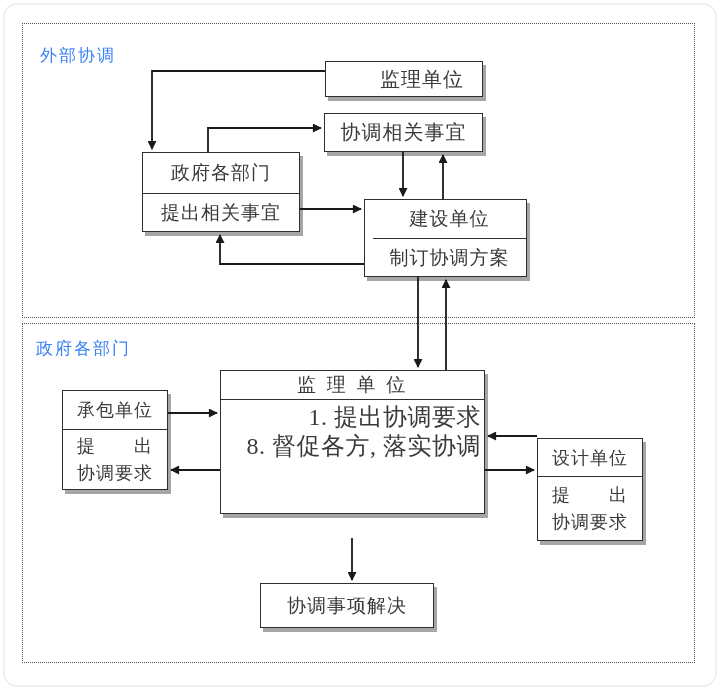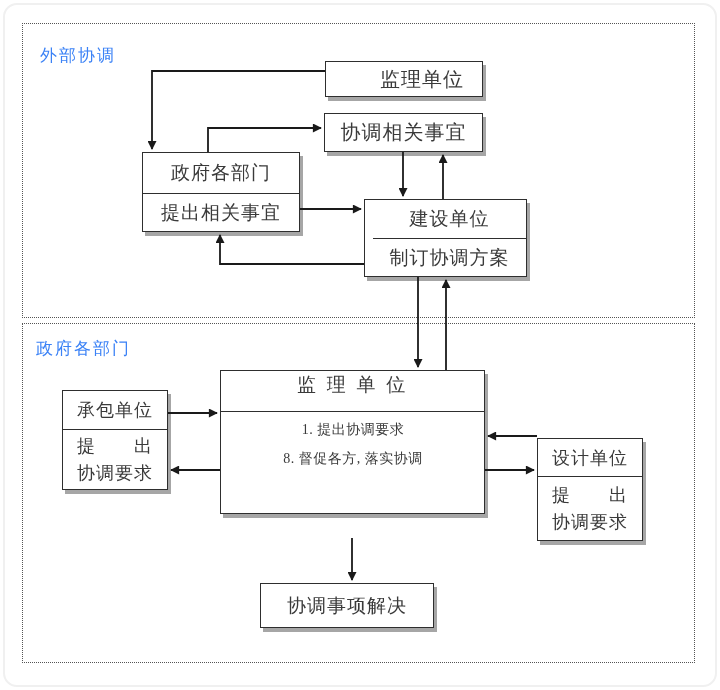--- a/index.html
+++ b/index.html
@@ -50,23 +50,23 @@
   .cell.stacked { flex-direction: column; line-height: 27px; }
   .central-title {
     height: 28px;
     display: flex; align-items: center; justify-content: center;
     font-size: 19px; letter-spacing: 3px;
   }
   .central-body {
     border-top: 1.5px solid #2e2e2e;
     flex: 1;
     padding: 3px 3px 0 4px;
-    font-size: 14px;
+    font-size: 24px;
     line-height: 29px;
-    text-align: center;
+    text-align: right;
   }
   .central-body div { letter-spacing: 0.5px; }
   svg.wires {
     position: absolute; left: 0; top: 0;
     width: 720px; height: 690px;
     pointer-events: none;
   }
 </style>
 </head>
 <body>
@@ -98,21 +98,21 @@
 </div>
 
 <div class="node" style="left:62px; top:390px; width:106px; height:100px;">
   <div class="cell" style="height:38px; font-size:18px;">承包单位</div>
   <div class="cell divided stacked" style="flex:1; font-size:18px;">
     <div>提　　出</div>
     <div>协调要求</div>
   </div>
 </div>
 
-<div class="node" style="left:220px; top:370px; width:265px; height:144px;gap:12px;">
+<div class="node" style="left:220px; top:370px; width:265px; height:144px;">
   <div class="central-title">监 理 单 位</div>
   <div class="central-body">
     <div>1. 提出协调要求</div>
     <div>8. 督促各方, 落实协调</div>
   </div>
 </div>
 
 <div class="node" style="left:537px; top:402px; width:106px; height:103px;margin-top:36px;">
   <div class="cell" style="height:37px; font-size:18px;">设计单位</div>
   <div class="cell divided stacked" style="flex:1; font-size:18px;">

